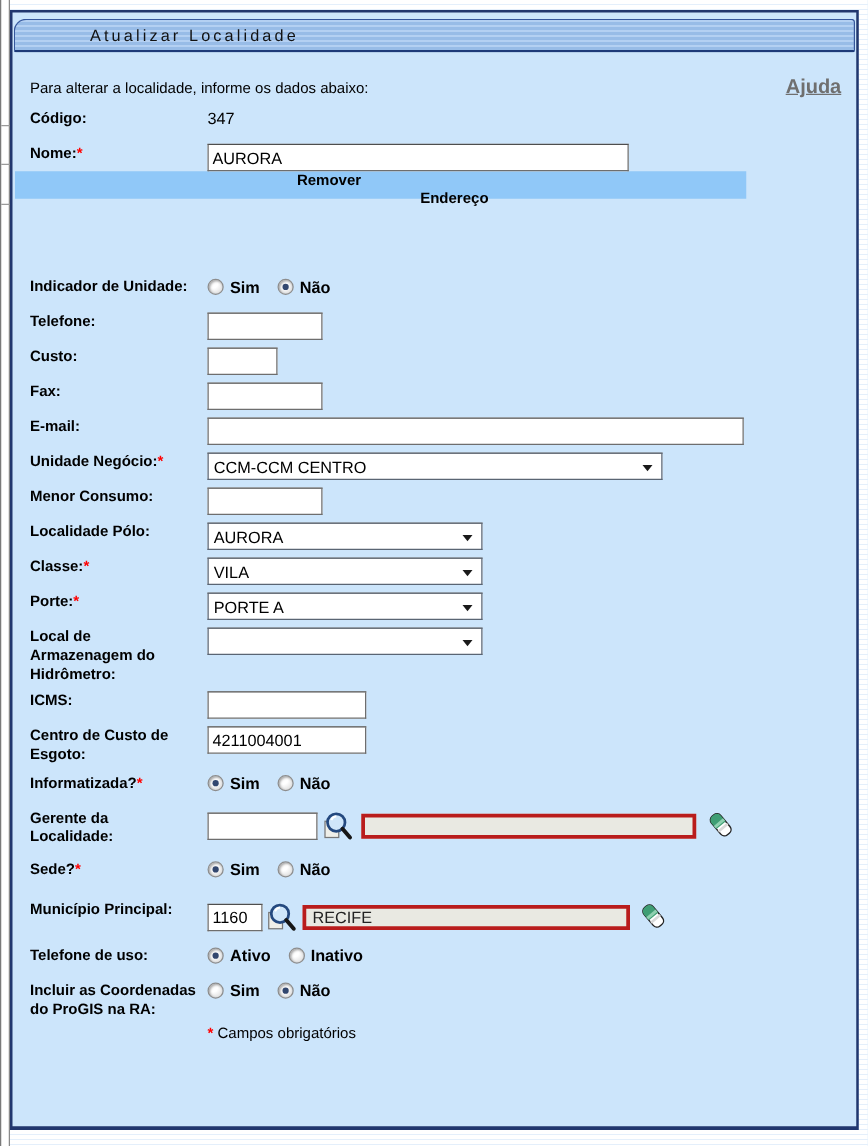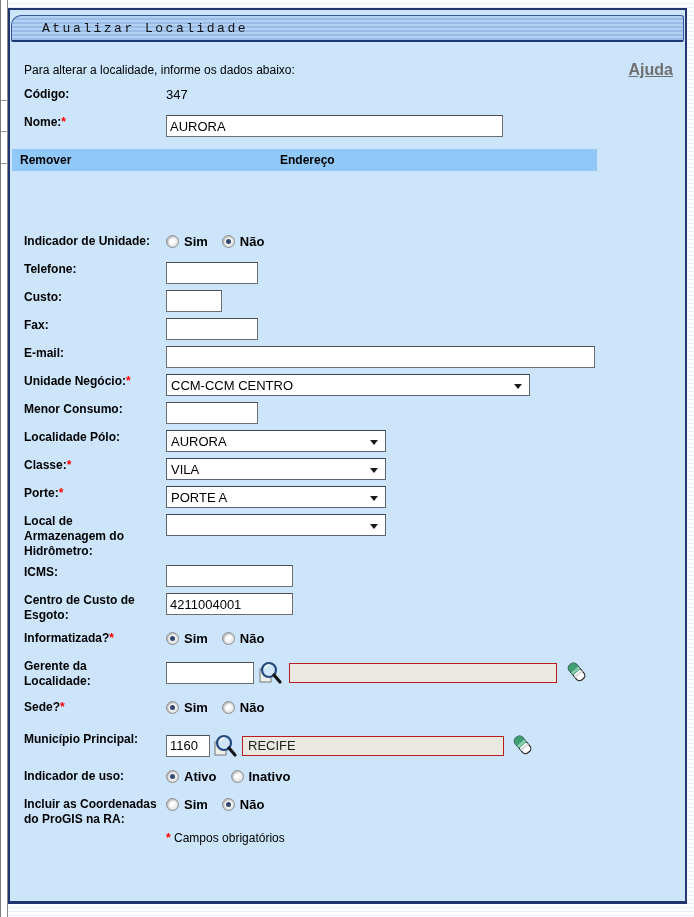--- a/index.html
+++ b/index.html
@@ -22,21 +22,21 @@
     background: var(--panel-bg, #cce5fb);
     border:2px solid var(--panel-border, #21366e);
     border-bottom-width:3px;
     overflow:hidden;
   }
   .titlebar {
     height:27px; margin:5px 1px 0 1px;
     border:1px solid #35569c; border-bottom:2px solid #1d3a78;
     border-radius:10px 3px 2px 2px;
     background: repeating-linear-gradient(180deg, #b4d0f2 0 2px, #98bce7 2px 4px);
-    display:flex; align-items:center; padding-left:30px;font-family:Liberation Mono, monospace;
+    display:flex; align-items:center; padding-left:60px;
   }
   .titlebar .title {
     font-size:13px; letter-spacing:2.5px; color:#111;
   }
   .row { display:flex; align-items:flex-start; margin:6px 10px 0 4px; min-height:22px; }
   .lbl {
     width:152px; flex:0 0 152px; font-weight:bold; font-size:12px; color:#000;
     line-height:15px; white-space:pre-line; padding-left:10px;
   }
   .req { color: var(--required, #ff0000); font-weight:bold; }
@@ -83,31 +83,31 @@
     box-shadow: inset 1px 1px 0 #ddeefb, 1px 1px 0 #32529a;
     font-family:"Liberation Sans",sans-serif; font-size:13px; color:#000;
     padding:3px 10px; cursor:pointer;
   }
   .instr-row { display:flex; justify-content:space-between; align-items:center; margin-top:17px; }
   .instr { font-size:12px; color:#000; padding-left:10px; }
   .help { font-size:16px; font-weight:bold; color:var(--link, #6f6f6f); text-decoration:underline; margin-right:2px; }
 
   .addr-row { width:589px; display:flex; justify-content:space-between; align-items:center; margin:7px 0 0 4px; }
   .grid-header {
-    width:585px; margin:12px 0 0 2px; height:22px;
+    width:585px; margin:0 0 0 2px; height:22px;
     background: var(--grid-header-bg, #90c8f8);
-    display:flex; align-items:center; font-weight:bold; font-size:12px;
+    display:flex; align-items:center; font-weight:bold; font-size:12px;flex-direction:column;
   }
   .grid-header .h-remover { padding-left:8px; width:150px; }
   .grid-header .h-endereco { padding-left:118px; }
   .table-space { height:57px; }
 
   .lookup { display:flex; align-items:center; }
   .disabled-field {
-    height:20px; background:#e9e9e2; border:1px solid #b91c1c;
+    height:20px; background:#e9e9e2; border:3px solid #b91c1c;
     font-size:13px; color:#222; display:flex; align-items:center; padding-left:5px;
   }
   .dw268{width:268px}.dw262{width:262px}
   .icon-btn { background:none; border:none; padding:0; cursor:pointer; line-height:0; }
 
   .note-row { margin-top:4px; font-size:12px; }
   .note-row .note-text { color:#000; }
 </style>
 </head>
 <body>
@@ -314,21 +314,21 @@
             <path d="M7.5 12 v-6.5 a4 4 0 0 1 4 -4 h2 a4 4 0 0 1 4 4 V12 z" fill="#3f9e74"></path>
             <rect x="7.5" y="8.5" width="10" height="2.6" fill="#8fd0b0"></rect>
             <rect x="7.5" y="13.5" width="10" height="2.2" fill="#d9d9d9"></rect>
           </g>
         </svg>
       </button>
     </div>
   </div>
 
   <div class="row" style="margin-top:10px">
-    <div class="lbl"><span>Indicador de uso:</span></div>
+    <div class="lbl"><span>Telefone de uso:</span></div>
     <div class="radio-group">
       <span class="radio-opt">
         <span class="radio checked"></span>
         <span class="radio-label">Ativo</span>
       </span>
       <span class="radio-opt">
         <span class="radio"></span>
         <span class="radio-label">Inativo</span>
       </span>
     </div>

